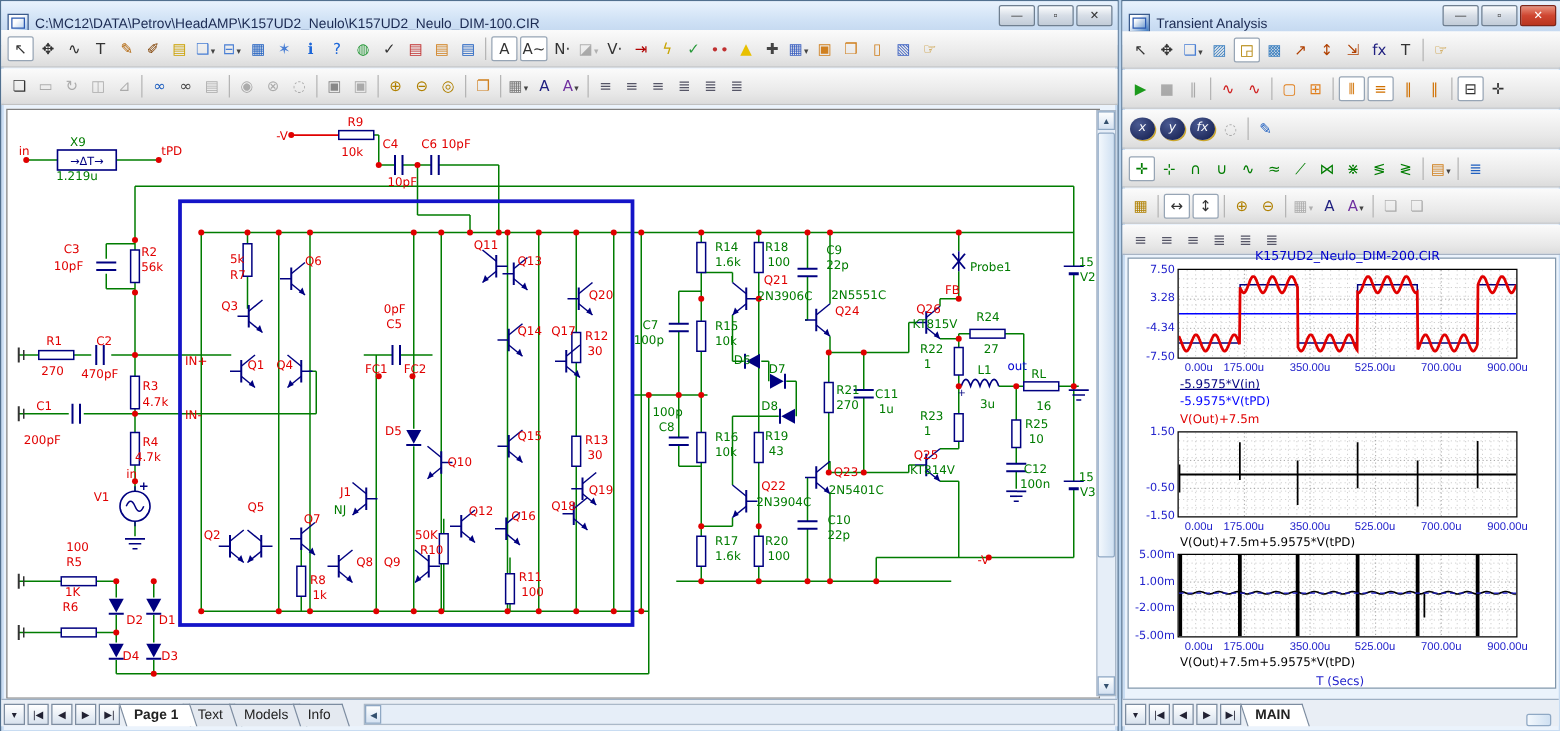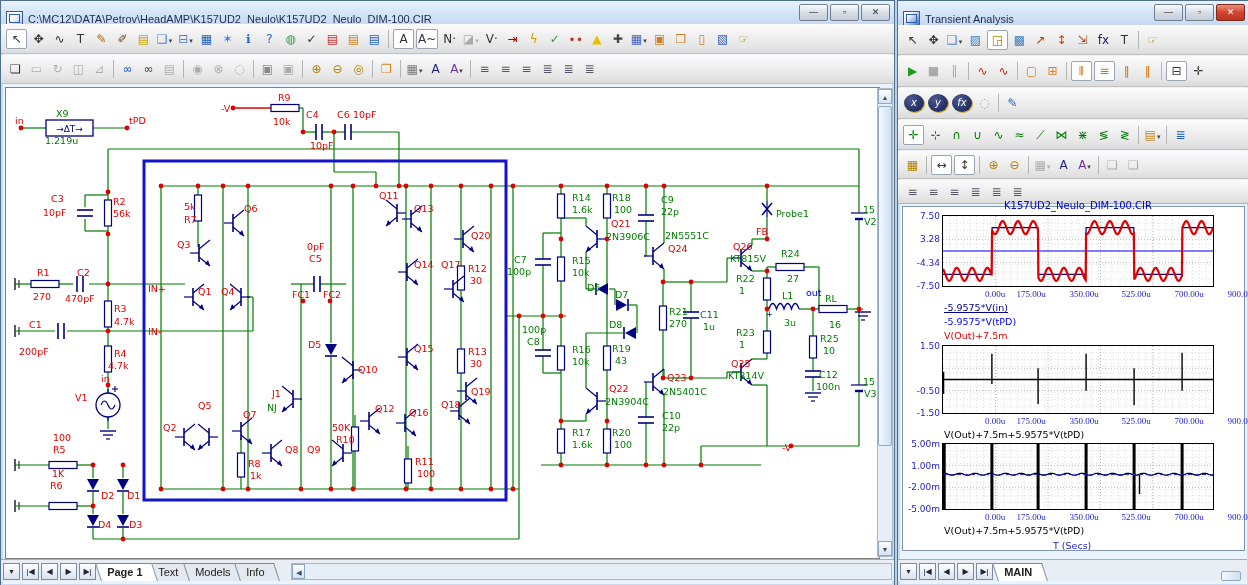--- a/index.html
+++ b/index.html
@@ -32,21 +32,21 @@
   .sb-thumb{position:absolute;background:linear-gradient(90deg,#f3f8fd,#cfe0f2);border:1px solid #8fa8c4;border-radius:2px;box-sizing:border-box;}
   .tabbar{position:absolute;display:flex;align-items:flex-end;background:#e9eef5;border-top:1px solid #9eb0c4;}
   .navb{width:17px;height:17px;border:1px solid #7c8ca0;background:linear-gradient(#fff,#d8e2ee);
     font-size:8px;line-height:16px;text-align:center;color:#223;margin:1px 0 1px 2px;box-sizing:border-box;}
   .tab{height:17px;line-height:17px;padding:0 12px 0 8px;font-size:11px;color:#222;position:relative;
     border-bottom:none;margin-left:-6px;transform:skewX(18deg);border:1px solid #7c8ca0;border-bottom:none;background:#e4e9f0;}
   .tab span{display:inline-block;transform:skewX(-18deg);}
   .tab.act{background:#fff;font-weight:bold;z-index:2;}
   .plot-panel{position:absolute;background:#fff;border:1px solid #8096ac;}
   .ylab{position:absolute;font-size:9px;color:#2323cc;text-align:right;width:40px;font-family:"DejaVu Sans",sans-serif;}
-  .xlab{position:absolute;font-size:9px;color:#2323cc;transform:translateX(-50%);font-family:Liberation Serif, serif;margin-left:36px;}
+  .xlab{position:absolute;font-size:9px;color:#2323cc;transform:translateX(-50%);font-family:Liberation Sans, sans-serif;}
   .leg{position:absolute;font-size:9.5px;font-family:"DejaVu Sans",sans-serif;}
   .ptitle{position:absolute;font-size:10px;color:#0000cc;font-family:"DejaVu Sans",sans-serif;transform:translateX(-50%);}
   svg text{font-family:"DejaVu Sans",sans-serif;}
 </style>
 </head>
 <body>
 
 <div class="win" style="left:0;top:0;width:893px;height:585px;">
   <div class="titlebar">
     <div class="title-ico"></div>
@@ -841,21 +841,21 @@
       <span class="tb" style="color: rgb(85, 85, 102);">≡</span>
       <span class="tb" style="color: rgb(85, 85, 102);">≡</span>
       <span class="tb" style="color: rgb(85, 85, 102);">≡</span>
       <span class="tb" style="color: rgb(85, 85, 102);">≣</span>
       <span class="tb" style="color: rgb(85, 85, 102);">≣</span>
       <span class="tb" style="color: rgb(85, 85, 102);">≣</span>
     </div>
 
   <div class="plot-panel" style="left:4px;top:205px;width:341px;height:343px;"></div>
   <div id="plots" style="position:absolute;left:0;top:0;width:351px;height:585px;pointer-events:none;">
-      <div class="ptitle" style="left:180px;top:199px;">K157UD2_Neulo_DIM-100.CIR</div>
+      <div class="ptitle" style="left:180px;top:199px;">K157UD2_Neulo_DIM-200.CIR</div>
       <div class="ylab" style="left:2px;top:210px;">7.50</div>
       <div class="ylab" style="left:2px;top:233.33333333333334px;">3.28</div>
       <div class="ylab" style="left:2px;top:256.6666666666667px;">-4.34</div>
       <div class="ylab" style="left:2px;top:280px;">-7.50</div>
       <svg width="270" height="70" style="position:absolute;left:45px;top:215px;background:#fff;outline:1px solid #000;">
         <line x1="6.75" y1="0" x2="6.75" y2="70" stroke="#b5b5b5" stroke-width="0.5" stroke-dasharray="1,2.4"></line>
         <line x1="13.5" y1="0" x2="13.5" y2="70" stroke="#b5b5b5" stroke-width="0.5" stroke-dasharray="1,2.4"></line>
         <line x1="20.25" y1="0" x2="20.25" y2="70" stroke="#b5b5b5" stroke-width="0.5" stroke-dasharray="1,2.4"></line>
         <line x1="27" y1="0" x2="27" y2="70" stroke="#b5b5b5" stroke-width="0.5" stroke-dasharray="1,2.4"></line>
         <line x1="33.75" y1="0" x2="33.75" y2="70" stroke="#b5b5b5" stroke-width="0.5" stroke-dasharray="1,2.4"></line>

